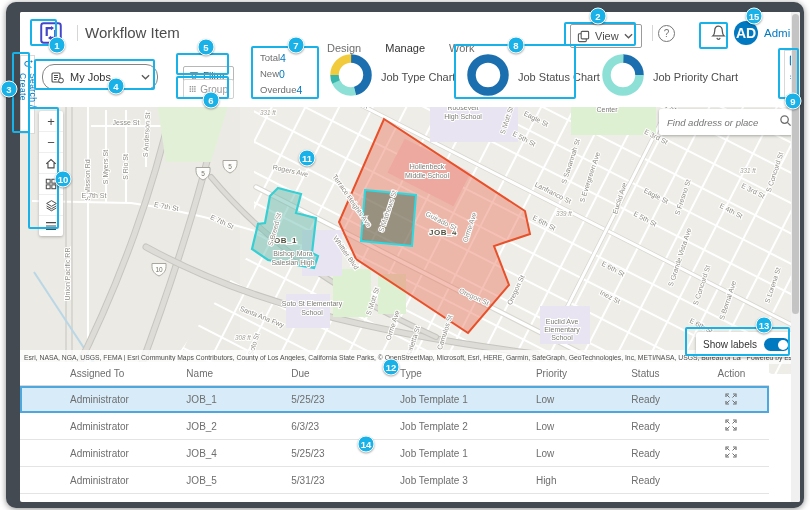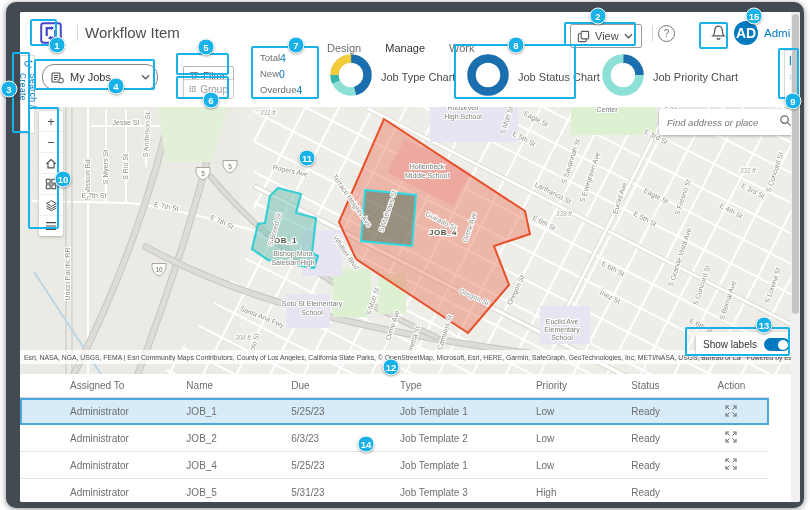--- a/index.html
+++ b/index.html
@@ -68,21 +68,21 @@
   .attrib .at{font-size:6.8px;color:#4c4c4c;white-space:nowrap;overflow:hidden;}
   .attrib .pb{font-size:6.8px;color:#4c4c4c;white-space:nowrap;padding-left:6px;}
   
   text.ml{font-size:7px;fill:#8f8c84;paint-order:stroke;stroke:#ffffff;stroke-width:2px;text-anchor:middle;
     font-family:"Liberation Sans",sans-serif;}
   text.ml.sc{fill:#7b7a74;}
   text.ml.el{font-size:6.3px;fill:#a29f96;font-style:italic;}
   text.ml.job{font-size:8px;font-weight:bold;fill:#50503f;letter-spacing:.5px;stroke-width:2.4px;}
   text.shn{font-size:6.5px;fill:#76746c;text-anchor:middle;font-family:"Liberation Sans",sans-serif;}
   
-  .table{position:absolute;left:0;top:362px;width:749px;}
+  .table{position:absolute;left:0;top:350px;width:749px;}
   .trow{display:flex;height:27px;align-items:center;background:#fff;border-bottom:1px solid #e4e4e4;box-sizing:border-box;}
   .trow.head{height:24px;border-bottom:1px solid #d8d8d8;}
   .trow.sel{background:#d7ebf8;box-shadow:inset 0 0 0 2px #4fa8dd;border-bottom:0;}
   .tc{font-size:10px;color:#6e6e6e;box-sizing:border-box;white-space:nowrap;overflow:hidden;}
   .tc.c0{width:150px;padding-left:50px;}
   .tc.c1{width:105px;padding-left:20px;}
   .tc.c2{width:110px;padding-left:23px;}
   .tc.c3{width:140px;padding-left:25px;}
   .tc.c4{width:100px;padding-left:25px;}
   .tc.c5{width:88px;padding-left:23px;}

